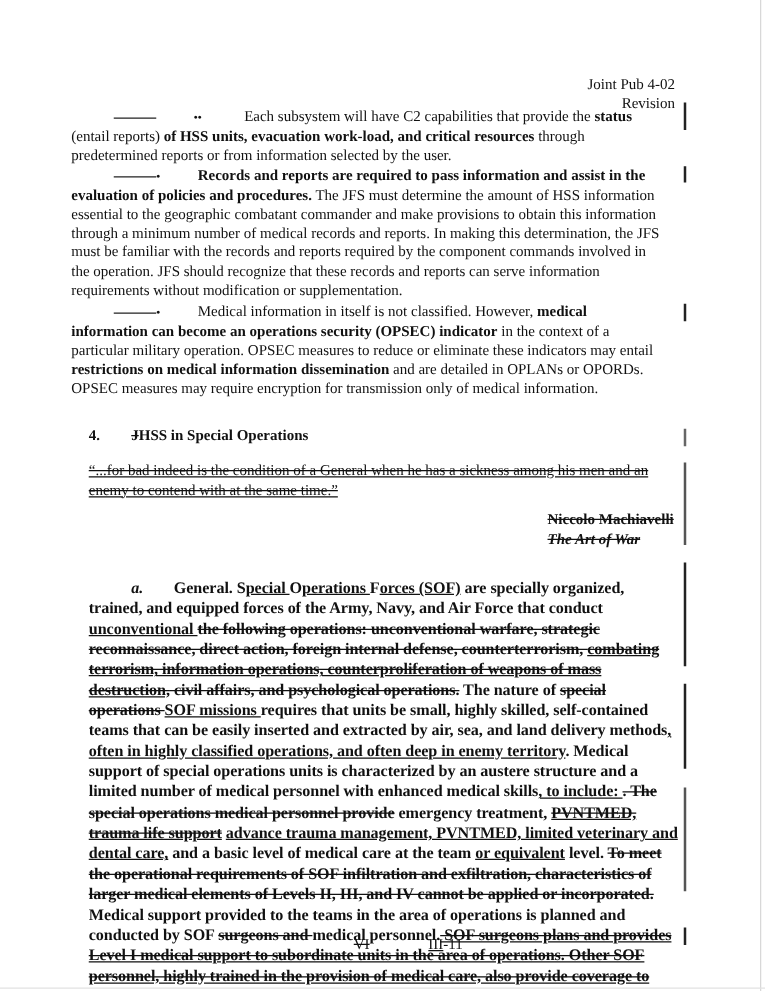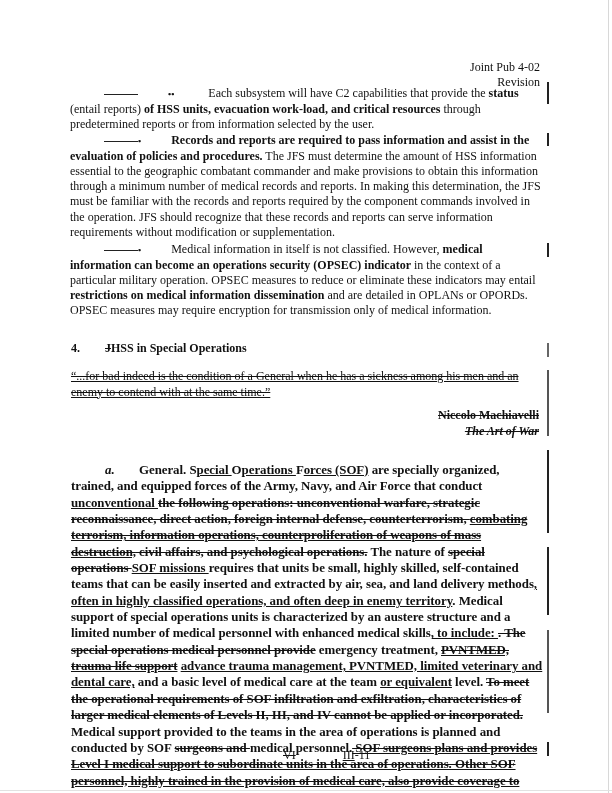--- a/index.html
+++ b/index.html
@@ -1,31 +1,31 @@
 <!DOCTYPE html>
 <html><head>
 <meta charset="utf-8">
 <style>
   html, body { margin:0; padding:0; }
   body { width:612px; height:793px; background:#fff; position:relative; overflow:hidden;
          font-family:"Liberation Serif", "DejaVu Serif", serif; color:#111; }
   .page-edge { position:absolute; top:0; right:3px; width:1px; height:793px; background:#d8d8d8; }
   .page-edge-b { position:absolute; bottom:2px; left:0; width:612px; height:1px; background:#e2e2e2; }
   .hdr { position:absolute; right:72px; top:60px; text-align:right; font-size:12px; line-height:15px;margin-left:13px; }
-  .p { position:absolute; left:70px; width:472px; font-size:12px; line-height:15.2px; text-align:left; }
+  .p { position:absolute; left:57px; width:472px; font-size:12px; line-height:15.2px; text-align:left; }
   .dash { display:inline-block; width:34px; border-top:1px solid #222; vertical-align:middle; margin-left:34px; }
   .dot { display:inline-block; font-weight:bold; font-size:9px; vertical-align:middle; }
   b { font-weight:bold; }
   s { text-decoration:line-through; }
   u { text-decoration:underline;margin-left:47px; }
   .sec { position:absolute; left:71px; top:341px; font-size:12px; font-weight:bold; }
   .sec .num { display:inline-block; width:34px; }
   .quote { position:absolute; left:71px; top:369px; width:470px; font-size:12px; font-weight:normal;
            line-height:15.5px; text-decoration:line-through underline; }
-  .attrib { position:absolute; right:73px; top:408px; text-align:right; font-size:12px; font-weight:bold;
+  .attrib { position:absolute; right:73px; top:408px; font-size:12px; font-weight:bold;
             line-height:15.5px; text-decoration:line-through; }
   .attrib .book { font-style:italic; }
   .genp { position:absolute; left:71px; top:450px; width:474px; font-size:12.9px; font-weight:bold;
           line-height:16.35px; letter-spacing:-0.05px;margin-top:12px; }
   .genp .ind { display:inline-block; width:34px; }
   .genp .alpha { font-style:italic; display:inline-block; width:34px; }
   .footer { position:absolute; left:283px; top:748px; font-size:12px; }
   .cb { position:absolute; left:547px; width:1.5px; background:#222; }
 </style>
 </head>

